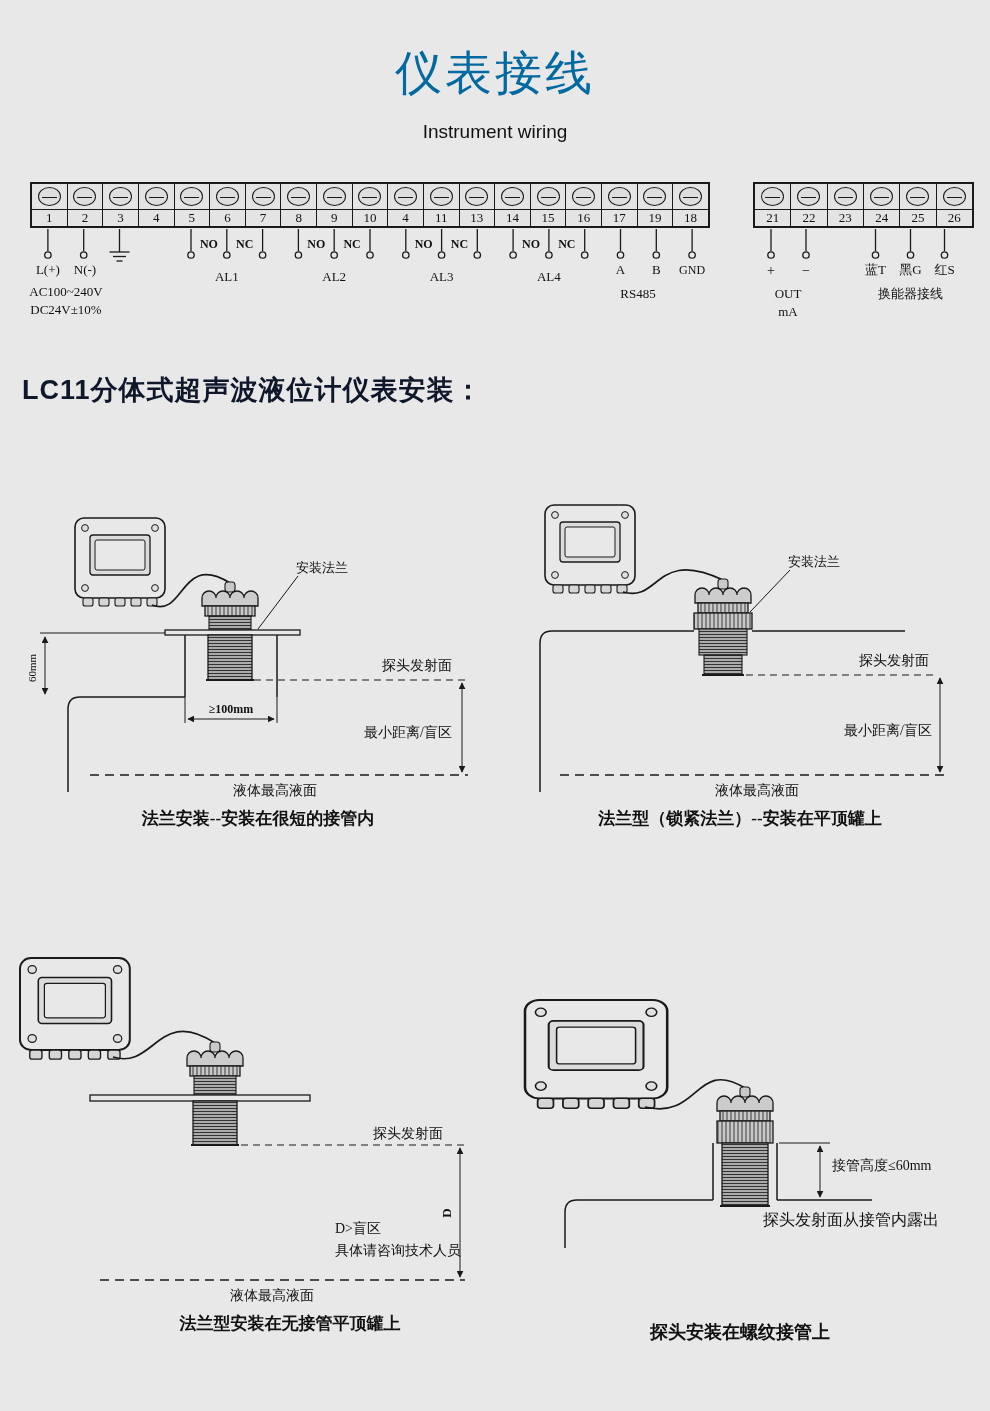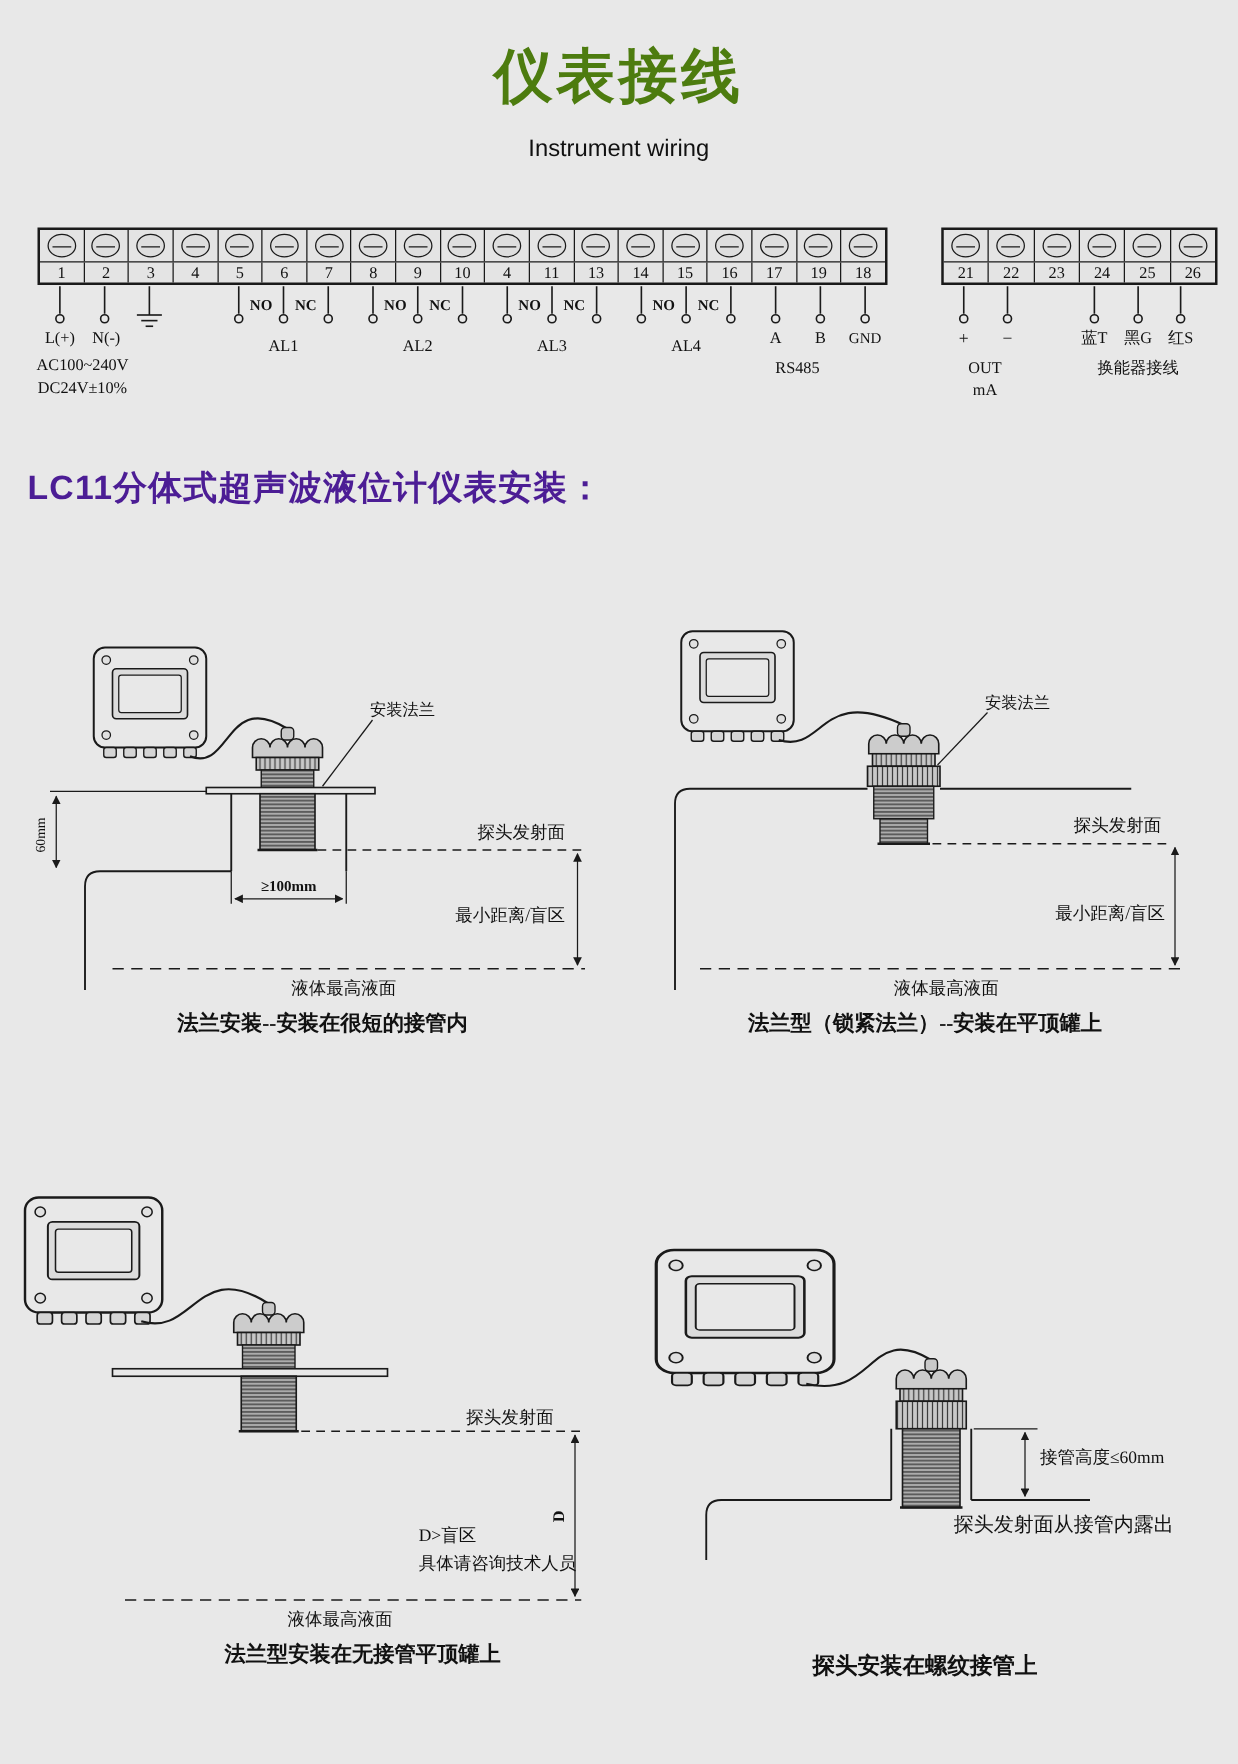--- a/index.html
+++ b/index.html
@@ -1,32 +1,32 @@
 <!DOCTYPE html>
 <html><head>
 <meta charset="utf-8">
 <style>
   *{box-sizing:border-box}
   body{margin:0;background:#e8e8e8}
   .page{position:relative;width:990px;height:1411px;background:#e8e8e8;font-family:"Liberation Sans",sans-serif;color:#111;overflow:hidden}
   .titles{position:absolute;top:26px;left:0;width:100%;text-align:center}
-  .titles h1{margin:4px;font-size:47px;font-weight:700;letter-spacing:3px;color:#4d7c0f}
+  .titles h1{margin:16px;font-size:47px;font-weight:400;letter-spacing:3px;color:#0369a1}
   .subtitle{font-size:19px;margin-top:16px;color:#111}
   .tstrip{position:absolute;top:182px;border:2px solid #1a1a1a;background:#e4e4e4}
   #strip-left{left:30px;width:680px}
   #strip-right{left:753px;width:221px}
   .trow{display:flex}
   .trow.screws{height:25px}
   .trow.nums{height:17px;border-top:1px solid #1a1a1a}
   .tcell{flex:1 1 0;border-right:1px solid #1a1a1a;display:flex;align-items:center;justify-content:center;min-width:0}
   .tcell:last-child{border-right:0}
   .screw{width:23px;height:19px;border:1.5px solid #1a1a1a;border-radius:50%;background:#dedede;position:relative}
   .screw::after{content:"";position:absolute;left:3px;right:3px;top:50%;height:1px;background:#1a1a1a}
   .tcell.num{font-family:"Liberation Serif",serif;font-size:13px}
-  .section-heading{position:absolute;left:22px;top:372px;font-size:27px;font-weight:700;color:#4c1d95;letter-spacing:1px}
+  .section-heading{position:absolute;left:22px;top:372px;font-size:27px;font-weight:700;color:#0f172a;letter-spacing:1px}
   svg.overlay{position:absolute;left:0;top:0}
   svg text{fill:#111;font-family:"Liberation Serif",serif}
 </style>
 </head>
 <body>
 
 <div class="page">
 
   <div class="titles">
     <h1>仪表接线</h1>

